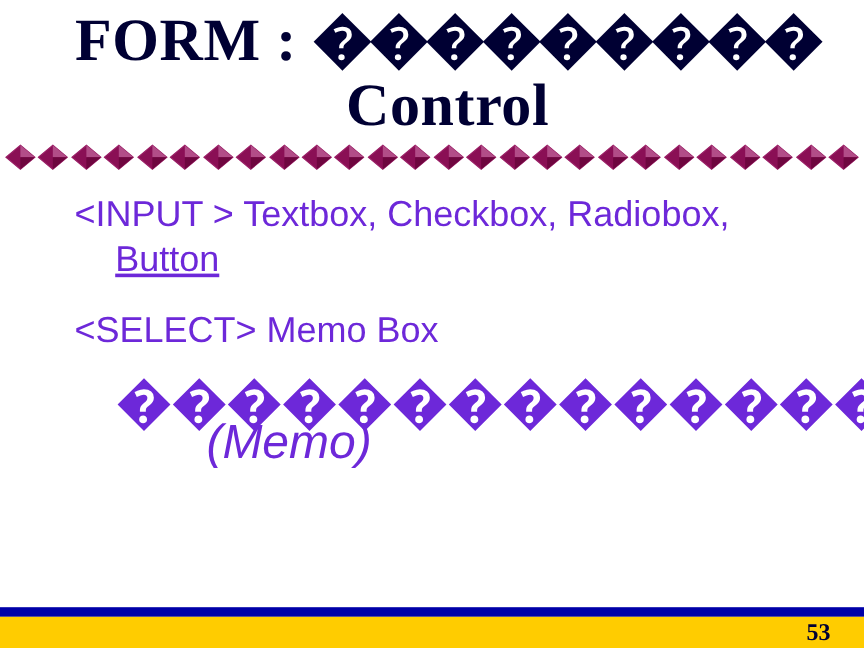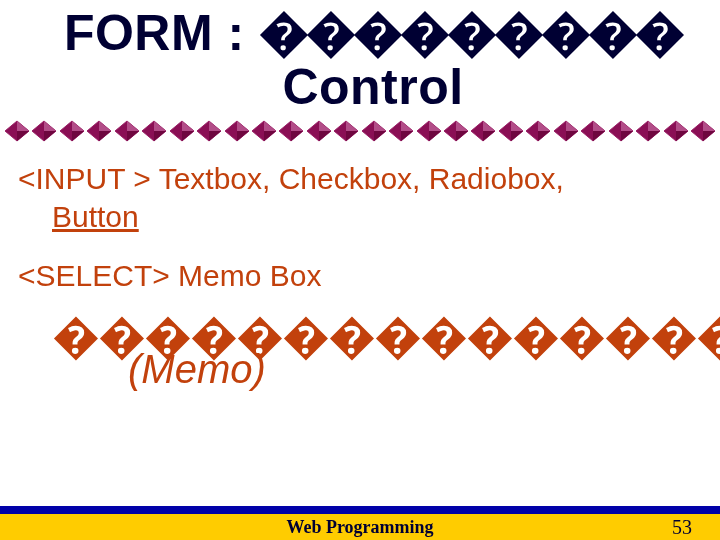--- a/index.html
+++ b/index.html
@@ -10,21 +10,21 @@
     position: relative;
   }
 
   
   .title-wrap {
     width: 100%;
     padding-top: 6px;
     text-align: center;
   }
   .title {
-    font-family: Liberation Sans, sans-serif;
+    font-family: Liberation Serif, serif;
     font-weight: 700;
     font-size: 50px;
     color: #000033;
     line-height: 1.08;
     letter-spacing: 0.5px;
     margin-left: 26px;
   }
   .title .glyphrow {
     letter-spacing: -3px;
   }
@@ -43,21 +43,22 @@
     width: 26px;
     height: 22px;
     position: relative;
     flex: 0 0 26px;
   }
   .diamond svg { display: block; }
 
   
   .body {
     padding: 18px 18px 0 18px;
-    color: #c2410c;
+    color: #6d28d9;
+    margin-left: 44px;
   }
   .item {
     font-size: 30px;
     line-height: 1.25;
     margin-bottom: 22px;
   }
   .item .tag { }
   .item .desc { }
   .item .cont {
     display: block;
@@ -107,21 +108,21 @@
     font-family: "Times New Roman", Times, serif;
     font-weight: 700;
     font-size: 18px;
     color: #000033;
   }
   .page-num {
     position: absolute;
     right: 28px;
     top: 2px;
     font-family: "Times New Roman", Times, serif;
-    font-weight: 400;
+    font-weight: 700;
     font-size: 20px;
     color: #000033;
   }
 </style>
 </head>
 <body>
 
 <div class="title-wrap">
   <div class="title">
     <span>FORM : </span><span class="glyphrow">���������</span><br>
@@ -329,16 +330,15 @@
   <div class="memo-block">
     <div class="memo-glyphs">����������������</div>
     <div class="memo-label">(Memo)</div>
   </div>
 
 </div>
 
 <div class="footer">
   <div class="bar-top"></div>
   <div class="bar-main">
-    <span class="footer-title">Web Programming</span>
     <span class="page-num">53</span>
   </div>
 </div>
 
 </body></html>

